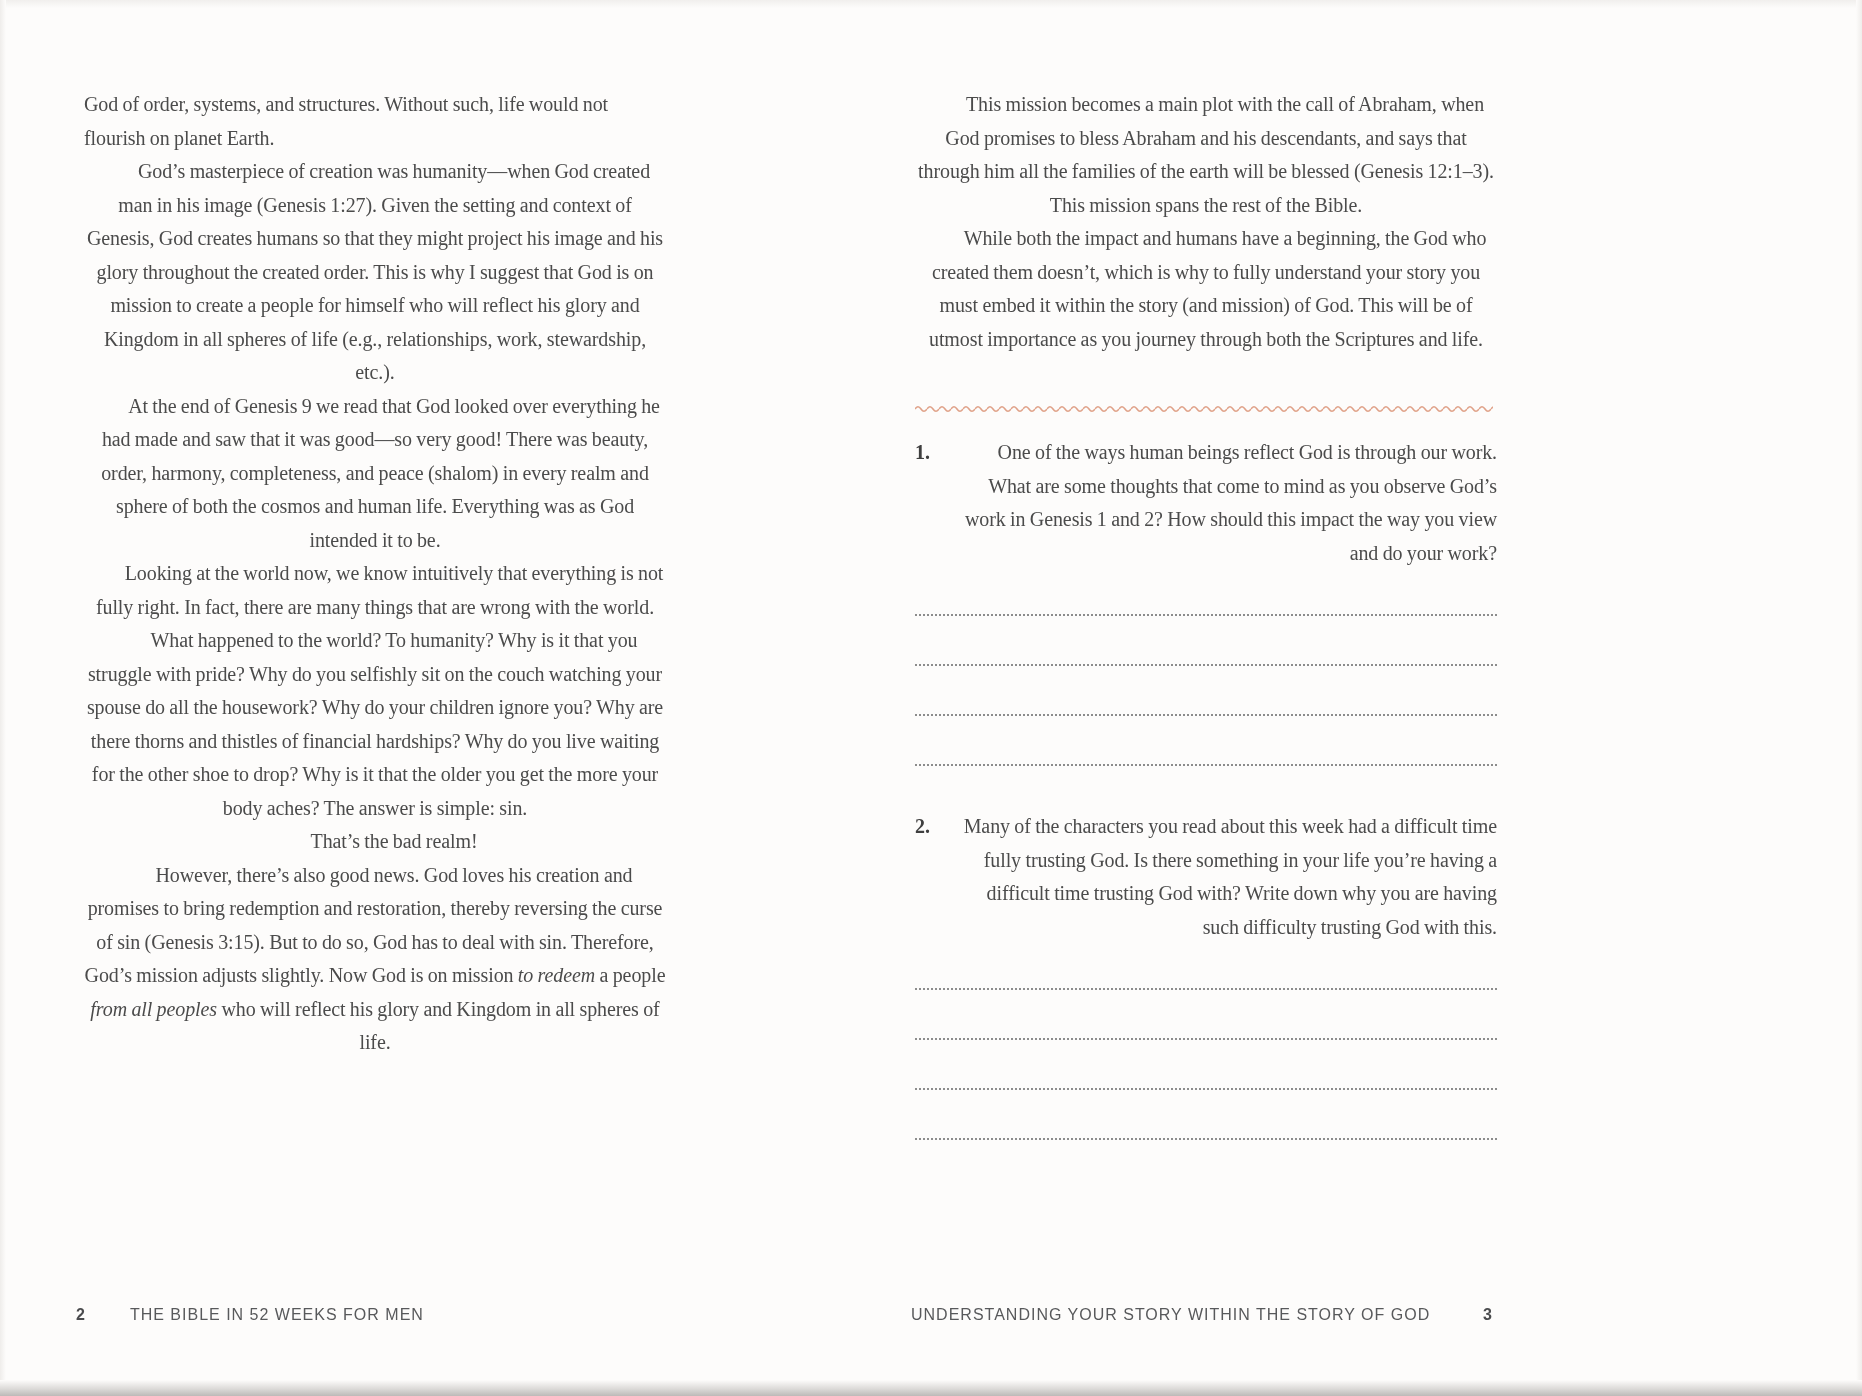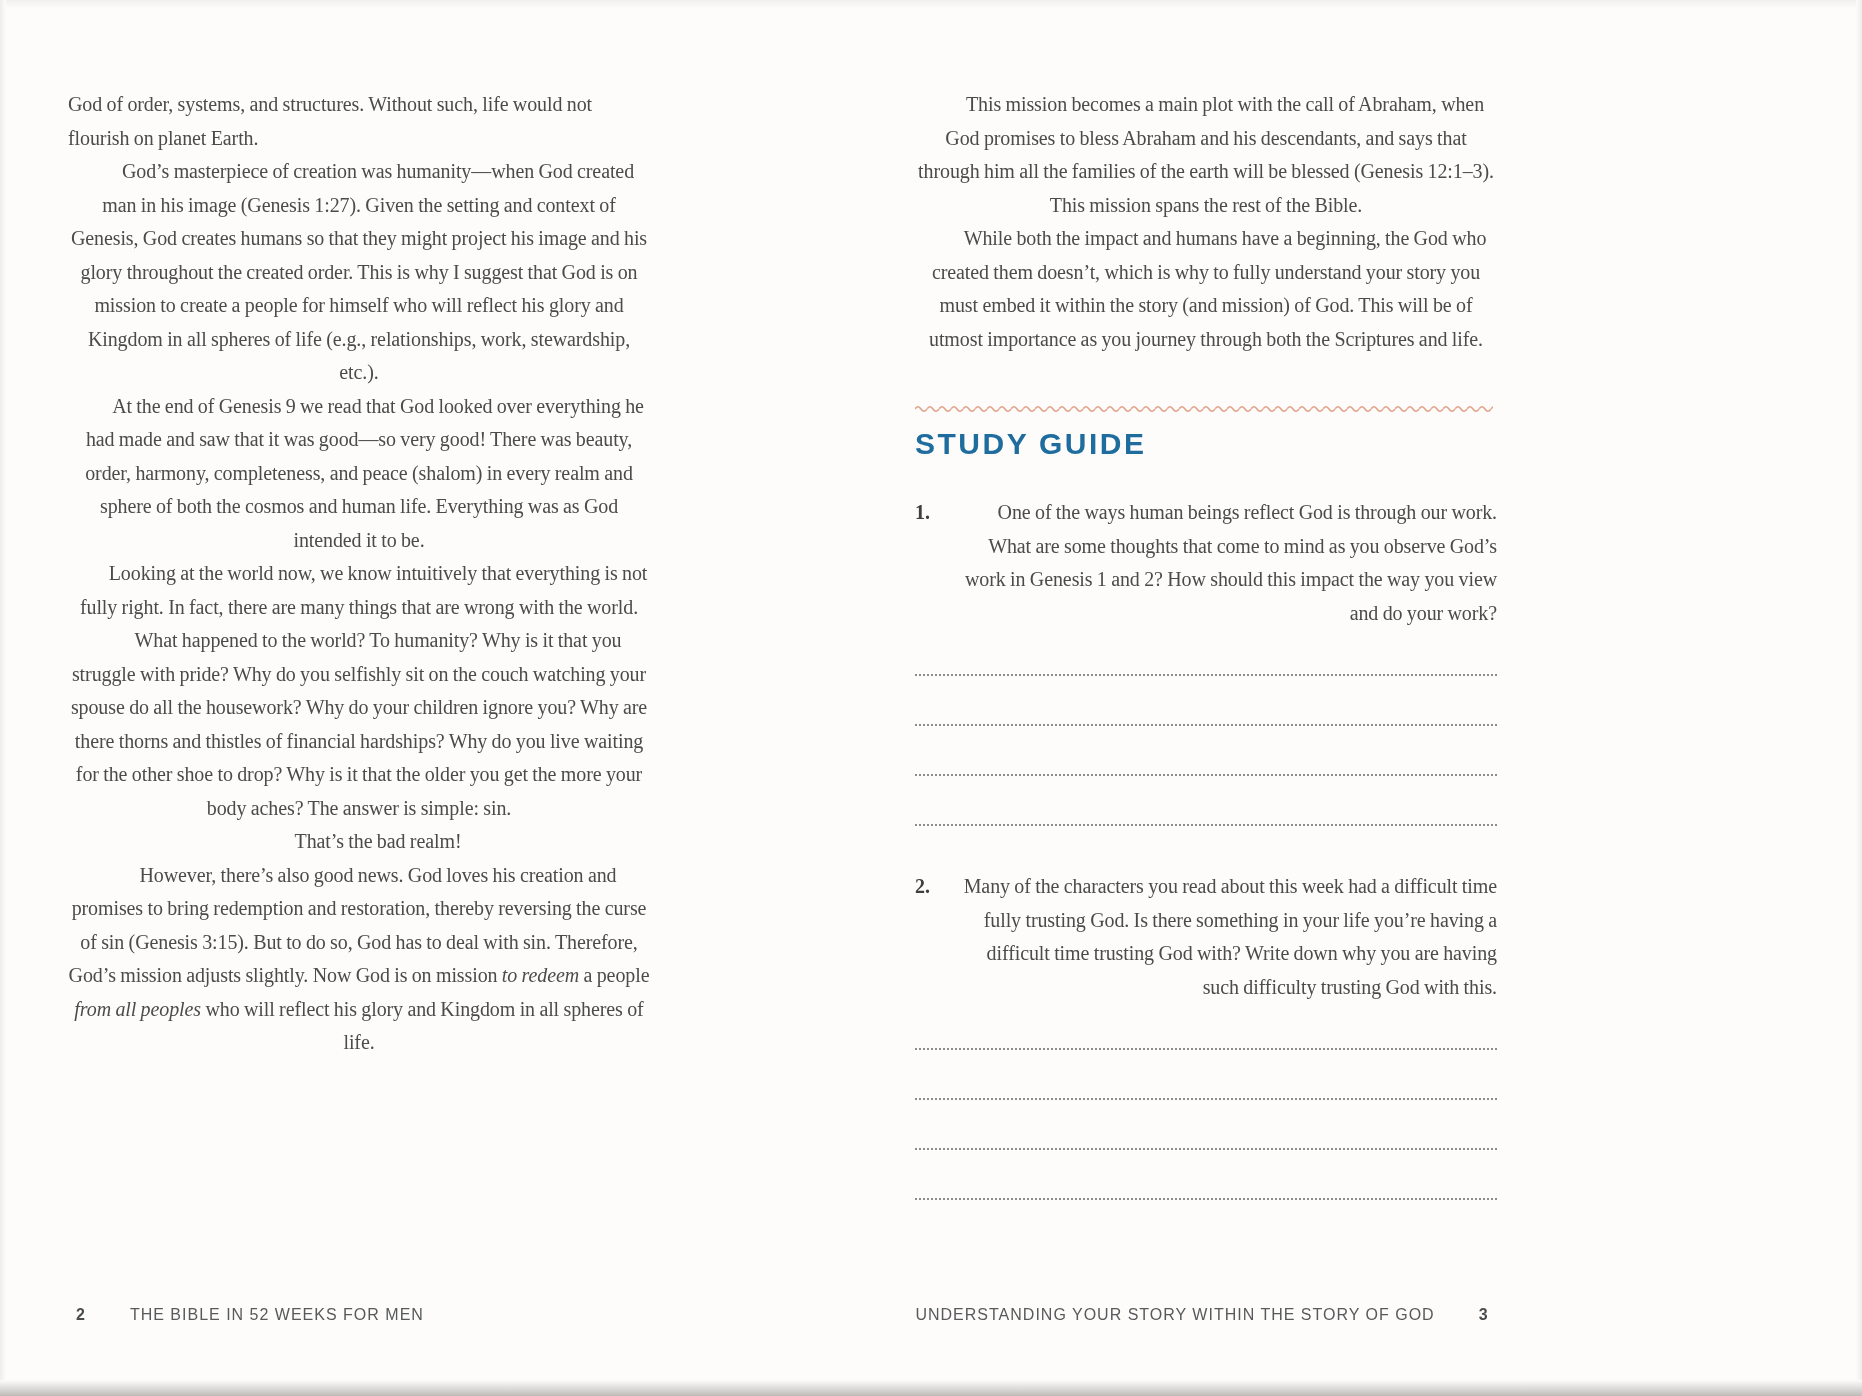--- a/index.html
+++ b/index.html
@@ -36,21 +36,21 @@
   .text-col {
     position: absolute;
     top: 88px;
     width: 582px;
     font-size: 20px;
     line-height: 33.5px;
     letter-spacing: -0.1px;
     word-spacing: -0.5px;
     text-align: left;
   }
-  .col-left  { left: 68px;  }
+  .col-left  { left: 84px;  }
   .col-right { left: 915px; }
 
   p.body-para { margin: 0; }
   p.body-para.indent { text-indent: 38px; text-align: center; }
   em.italic-phrase { font-style: italic; }
 
   .wave-wrap { margin-top: 34px; height: 10px; }
 
   .sg-heading {
     margin: 28px 0 0 0;
@@ -89,21 +89,21 @@
     top: 1306px;
     width: 582px;
     font-family: "Liberation Sans", "DejaVu Sans", sans-serif;
     font-size: 16px;
     letter-spacing: 1px;
     color: var(--footer-text, #58595b);
     display: flex;
     align-items: baseline;
   }
   .footer-left  { left: 76px;  justify-content: flex-start; gap: 44px; }
-  .footer-right { left: 911px; justify-content: center;   gap: 44px; }
+  .footer-right { left: 911px; justify-content: space-between;   gap: 44px; }
   .page-num { font-weight: 700; color: #4a4b4d; }
   .running-title { white-space: nowrap; }
 </style>
 </head>
 <body>
 
 <div class="spread">
 
   <div class="edge-top"></div>
   <div class="edge-left"></div>
@@ -127,21 +127,20 @@
       <svg width="578" height="10" viewBox="0 0 578 10" xmlns="http://www.w3.org/2000/svg">
         <defs>
           <pattern id="wavepat" width="12" height="10" patternUnits="userSpaceOnUse">
             <path d="M0 6 Q3 1.4 6 6 T12 6" fill="none" stroke="#e0a289" stroke-width="1.6"></path>
           </pattern>
         </defs>
         <rect x="0" y="0" width="578" height="10" fill="url(#wavepat)"></rect>
       </svg>
     </div>
 
-    <h2 class="sg-heading">STUDY GUIDE</h2>
 
     <div class="question-block">
       <div class="q-row">
         <span class="q-num">1.</span>
         <p class="q-text">One of the ways human beings reflect God is through our work. What are some thoughts that come to mind as you observe God’s work in Genesis 1 and 2? How should this impact the way you view and do your work?</p>
       </div>
       <div class="answer-lines">
         <div class="dotted-line"></div>
         <div class="dotted-line"></div>
         <div class="dotted-line"></div>

